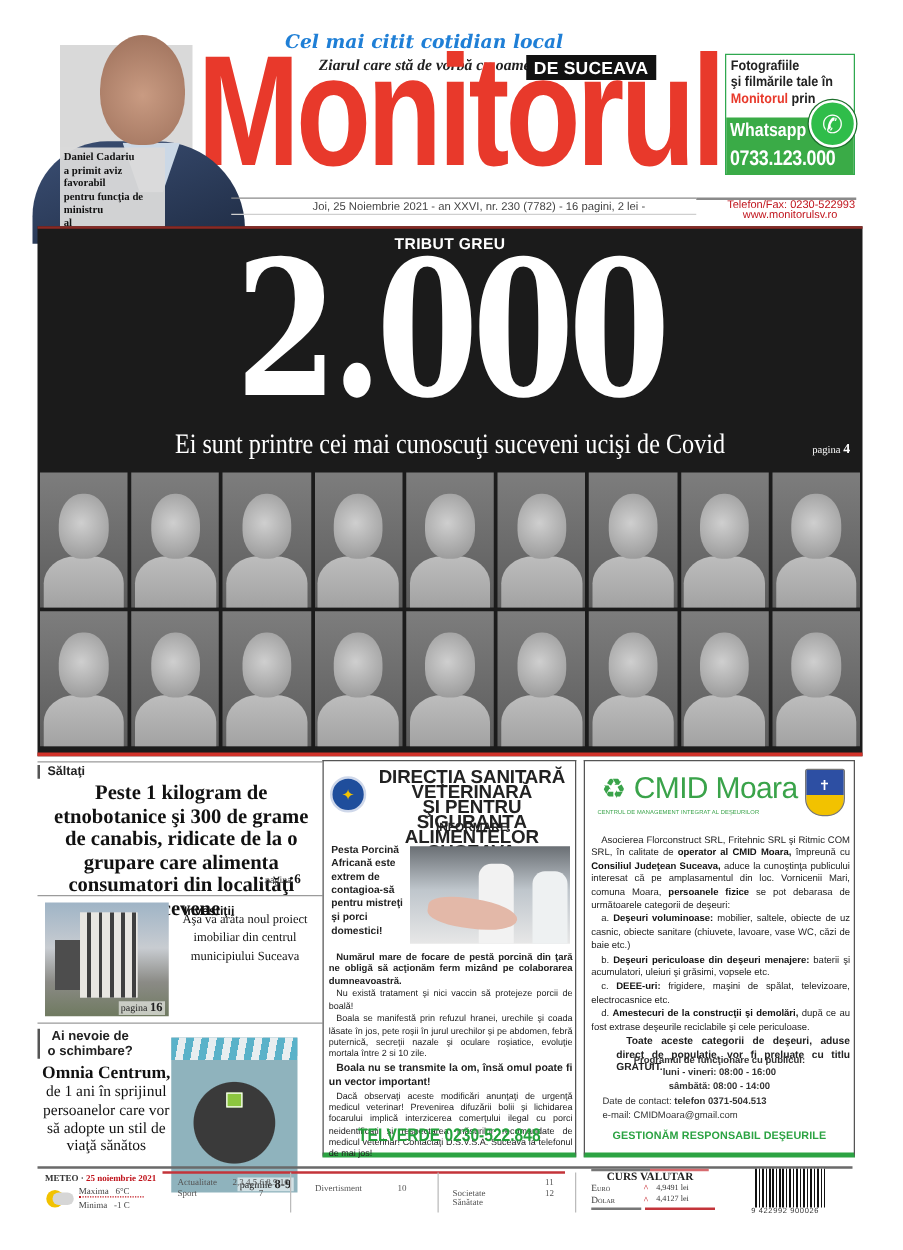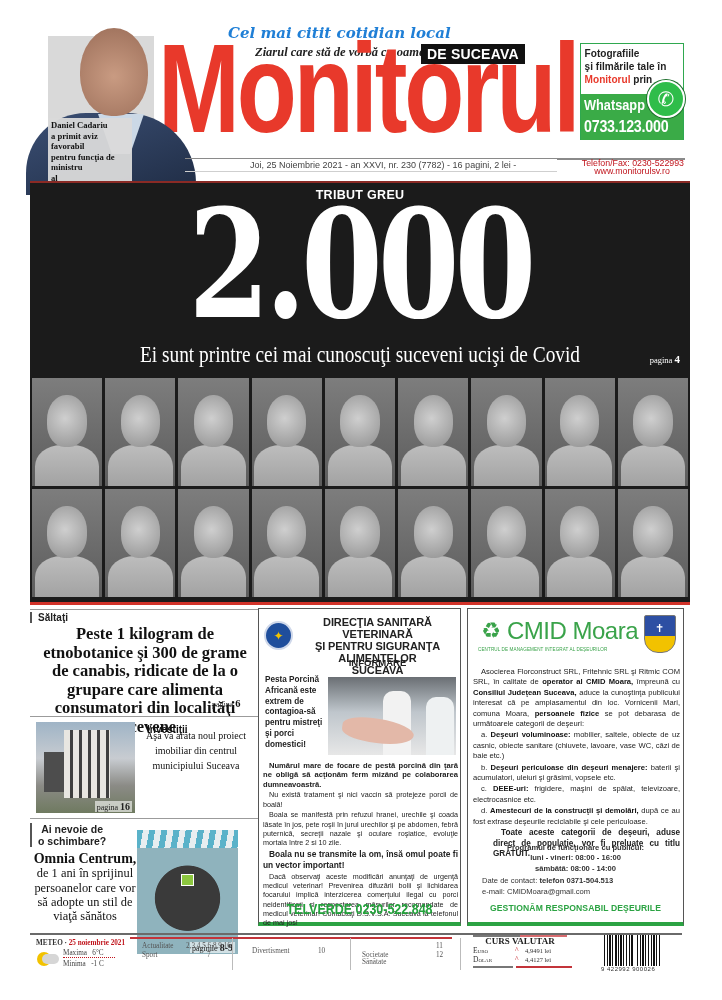--- a/index.html
+++ b/index.html
@@ -67,21 +67,21 @@
   .om-head .b { font-weight: bold; font-size: 14px; }
   .om-img { left: 137px; top: 830px; width: 101px; height: 124px; background: radial-gradient(circle at 50% 55%, #3a3a3a 0 38%, #8fb3bd 39% 100%); overflow: hidden; }
   .om-img .roof { position: absolute; left: 0; top: 0; width: 100%; height: 18px; background: repeating-linear-gradient(100deg, #5ab2c9 0 6px, #e8eef0 6px 12px); }
   .om-img .sign { position: absolute; left: 44px; top: 44px; width: 13px; height: 12px; background: #8cc63f; border: 1px solid #fff; }
   .om-img .pg { position: absolute; right: 3px; bottom: 1px; font-family: "Liberation Serif", serif; font-size: 8px; color: #222; background: rgba(255,255,255,0.6); padding: 0 2px; }
   .om-img .pg b { font-size: 10px; }
 
   
   .ad-dsv { left: 258px; top: 608px; width: 203px; height: 318px; border: 1px solid #555; border-bottom: 4px solid #2ca343; background: #fff; }
   .dsv-seal { position: absolute; left: 5px; top: 12px; width: 29px; height: 29px; border-radius: 50%; background: #1f4e9c; border: 2px solid #cfd8ea; display: flex; align-items: center; justify-content: center; color: #f2c200; font-size: 12px; }
-  .dsv-title { position: absolute; left: 36px; top: 7px; width: 165px; text-align: center; font-weight: bold; font-size: 11px; line-height: 12px; color: #222; letter-spacing: -0.1px; }
+  .dsv-title { position: absolute; left: 36px; top: 7px; width: 165px; text-align: center; font-weight: bold; font-size: 15px; line-height: 12px; color: #222; letter-spacing: -0.1px; }
   .dsv-info { position: absolute; left: 0; top: 48px; width: 100%; padding-left: 36px; text-align: center; font-weight: bold; font-size: 9.5px; color: #222; }
   .dsv-side { position: absolute; left: 6px; top: 66px; width: 60px; font-weight: bold; font-size: 8.2px; line-height: 10.8px; color: #222; }
   .dsv-img { position: absolute; left: 69px; top: 68px; width: 128px; height: 78px; background: linear-gradient(180deg, #6a6f74 0%, #bfc6cc 45%, #e7e7e7 100%); overflow: hidden; }
   .dsv-img .suit1 { position: absolute; left: 55px; top: 14px; width: 28px; height: 64px; background: #f2f2f2; border-radius: 10px 10px 0 0; }
   .dsv-img .suit2 { position: absolute; left: 98px; top: 20px; width: 28px; height: 58px; background: #eef1f2; border-radius: 10px 10px 0 0; }
   .dsv-img .pig { position: absolute; left: 14px; top: 42px; width: 72px; height: 24px; background: #e3b8a8; border-radius: 40% 50% 50% 40%; transform: rotate(8deg); }
   .dsv-body { position: absolute; left: 4px; top: 152px; width: 195px; font-size: 7.2px; line-height: 9.3px; color: #222; text-align: justify; }
   .dsv-body p { margin-bottom: 1.5px; text-indent: 6px; }
   .dsv-body .bold { font-weight: bold; font-size: 7.6px; }
   .dsv-body .bold2 { font-weight: bold; font-size: 8.4px; line-height: 10.5px; }

